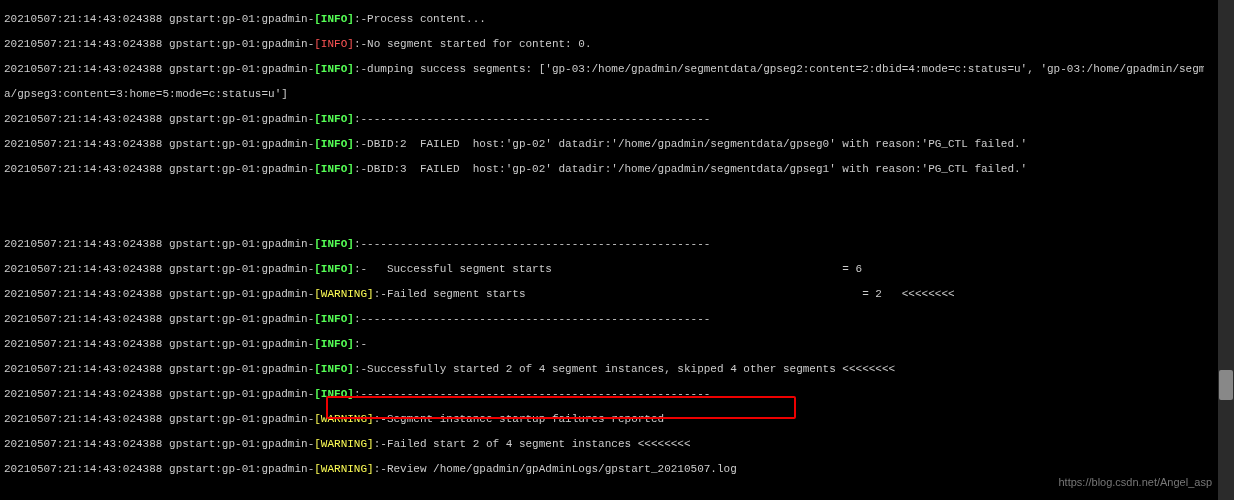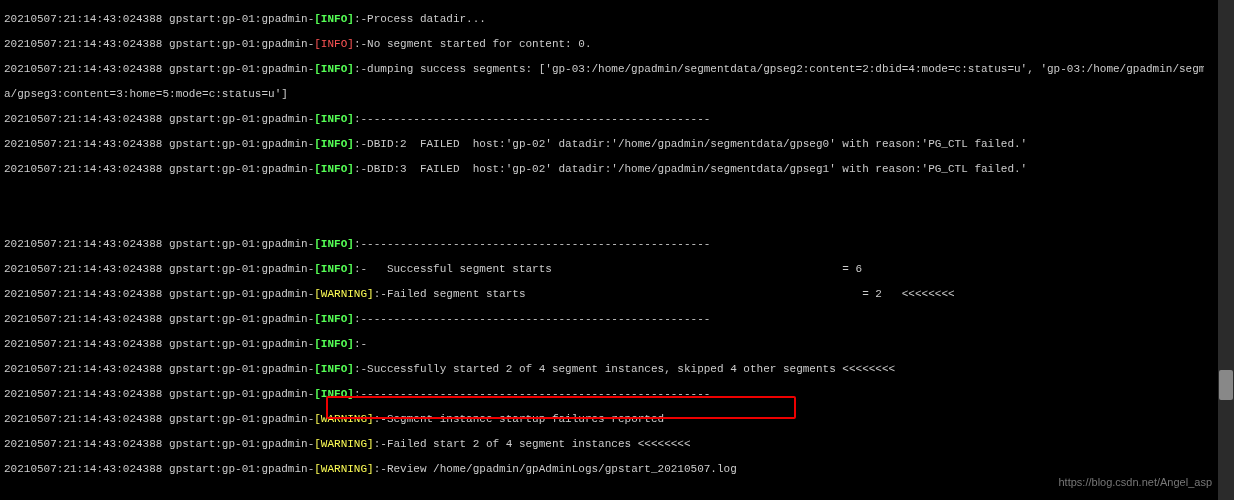--- a/index.html
+++ b/index.html
@@ -58,21 +58,21 @@
       bottom: 12px;
       color: #777;
       font-size: 11px;
       font-family: sans-serif;
     }
   </style>
 </head>
 <body>
 
 <div class="terminal">
-<div class="line"><span>20210507:21:14:43:024388 gpstart:gp-01:gpadmin-</span><span class="info">[INFO]</span><span>:-Process datadir...</span></div>
+<div class="line"><span>20210507:21:14:43:024388 gpstart:gp-01:gpadmin-</span><span class="info">[INFO]</span><span>:-Process content...</span></div>
 <div class="line"><span>20210507:21:14:43:024388 gpstart:gp-01:gpadmin-</span><span class="err">[INFO]</span><span>:-No segment started for content: 0.</span></div>
 <div class="line"><span>20210507:21:14:43:024388 gpstart:gp-01:gpadmin-</span><span class="info">[INFO]</span><span>:-dumping success segments: ['gp-03:/home/gpadmin/segmentdata/gpseg2:content=2:dbid=4:mode=c:status=u', 'gp-03:/home/gpadmin/segmentdat</span></div>
 <div class="line"><span>a/gpseg3:content=3:home=5:mode=c:status=u']</span></div>
 <div class="line"><span>20210507:21:14:43:024388 gpstart:gp-01:gpadmin-</span><span class="info">[INFO]</span><span>:-----------------------------------------------------</span></div>
 <div class="line"><span>20210507:21:14:43:024388 gpstart:gp-01:gpadmin-</span><span class="info">[INFO]</span><span>:-DBID:2  FAILED  host:'gp-02' datadir:'/home/gpadmin/segmentdata/gpseg0' with reason:'PG_CTL failed.'</span></div>
 <div class="line"><span>20210507:21:14:43:024388 gpstart:gp-01:gpadmin-</span><span class="info">[INFO]</span><span>:-DBID:3  FAILED  host:'gp-02' datadir:'/home/gpadmin/segmentdata/gpseg1' with reason:'PG_CTL failed.'</span></div>
 <div class="line">&nbsp;</div>
 <div class="line">&nbsp;</div>
 <div class="line"><span>20210507:21:14:43:024388 gpstart:gp-01:gpadmin-</span><span class="info">[INFO]</span><span>:-----------------------------------------------------</span></div>
 <div class="line"><span>20210507:21:14:43:024388 gpstart:gp-01:gpadmin-</span><span class="info">[INFO]</span><span>:-   Successful segment starts                                            = 6</span></div>

